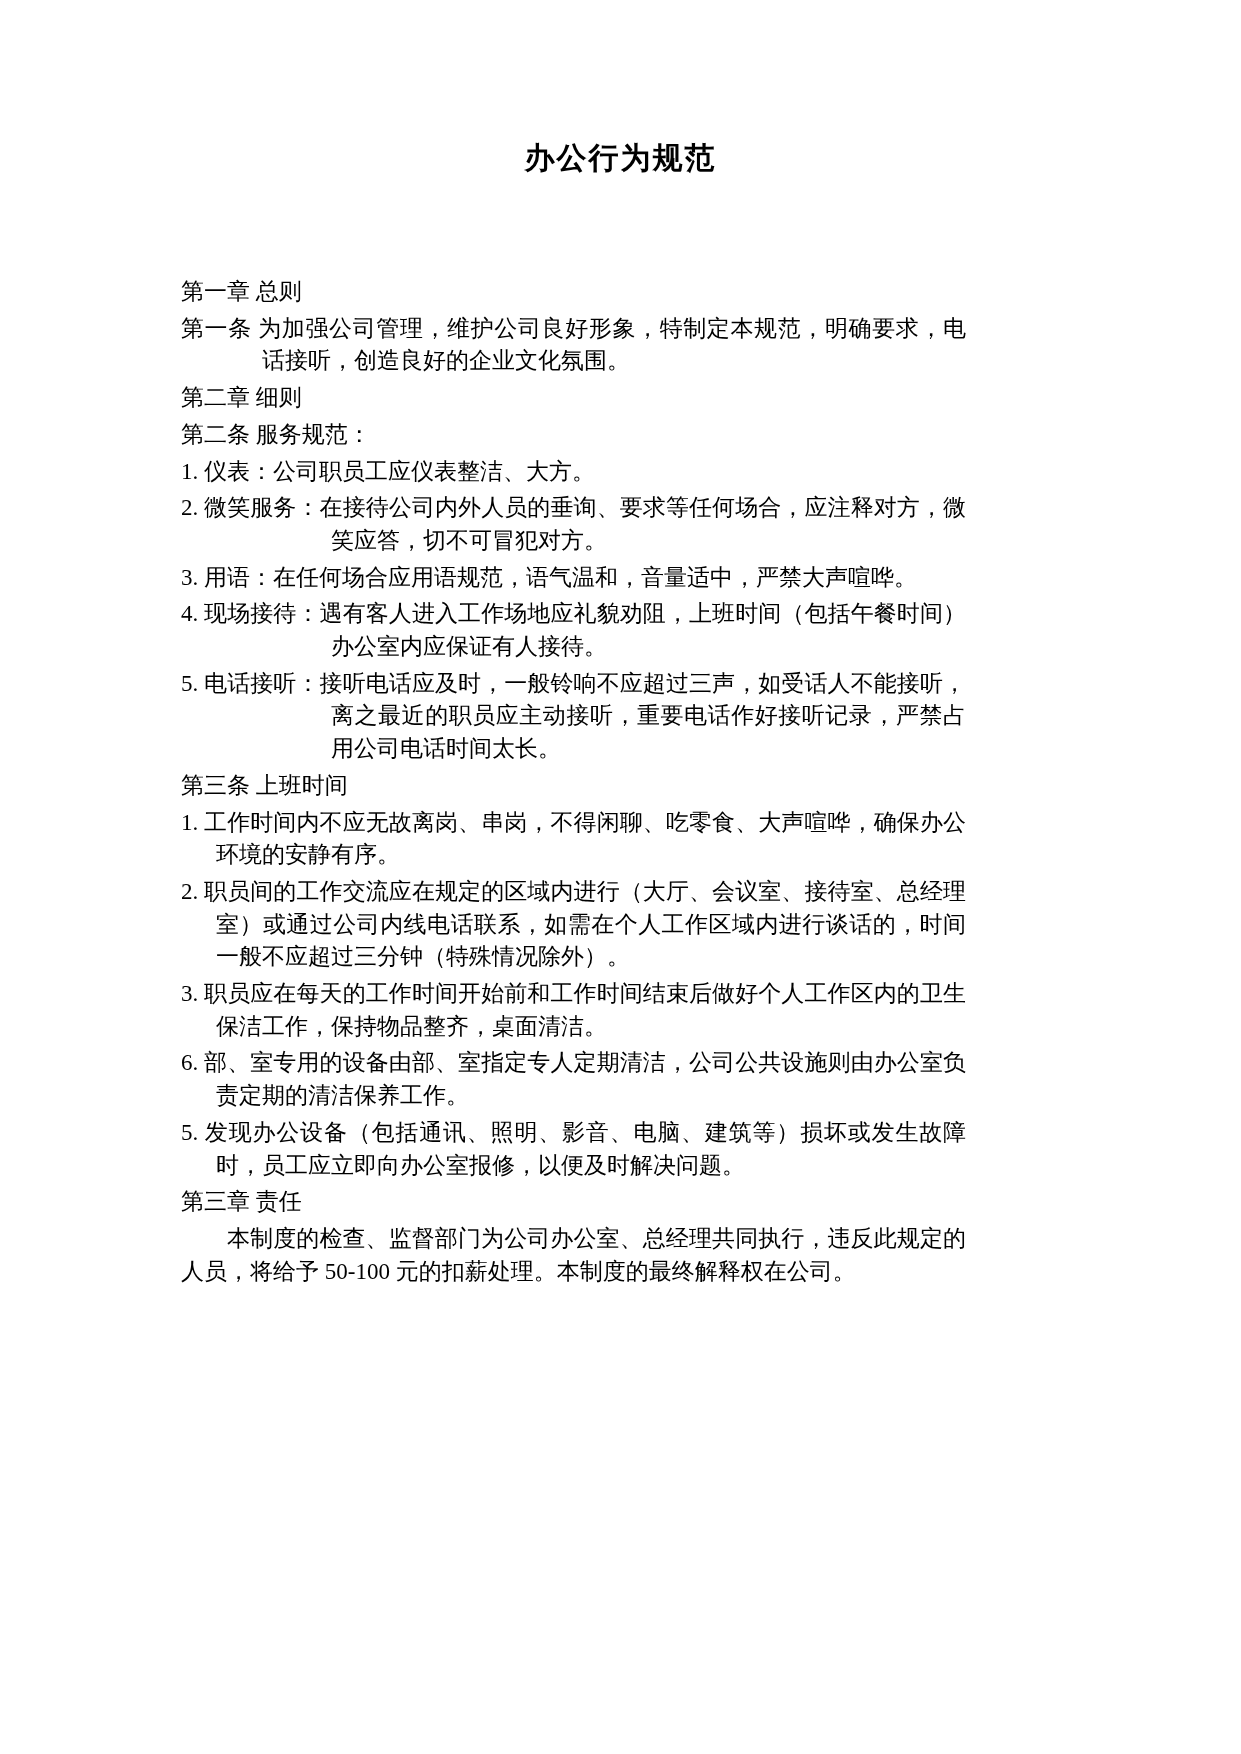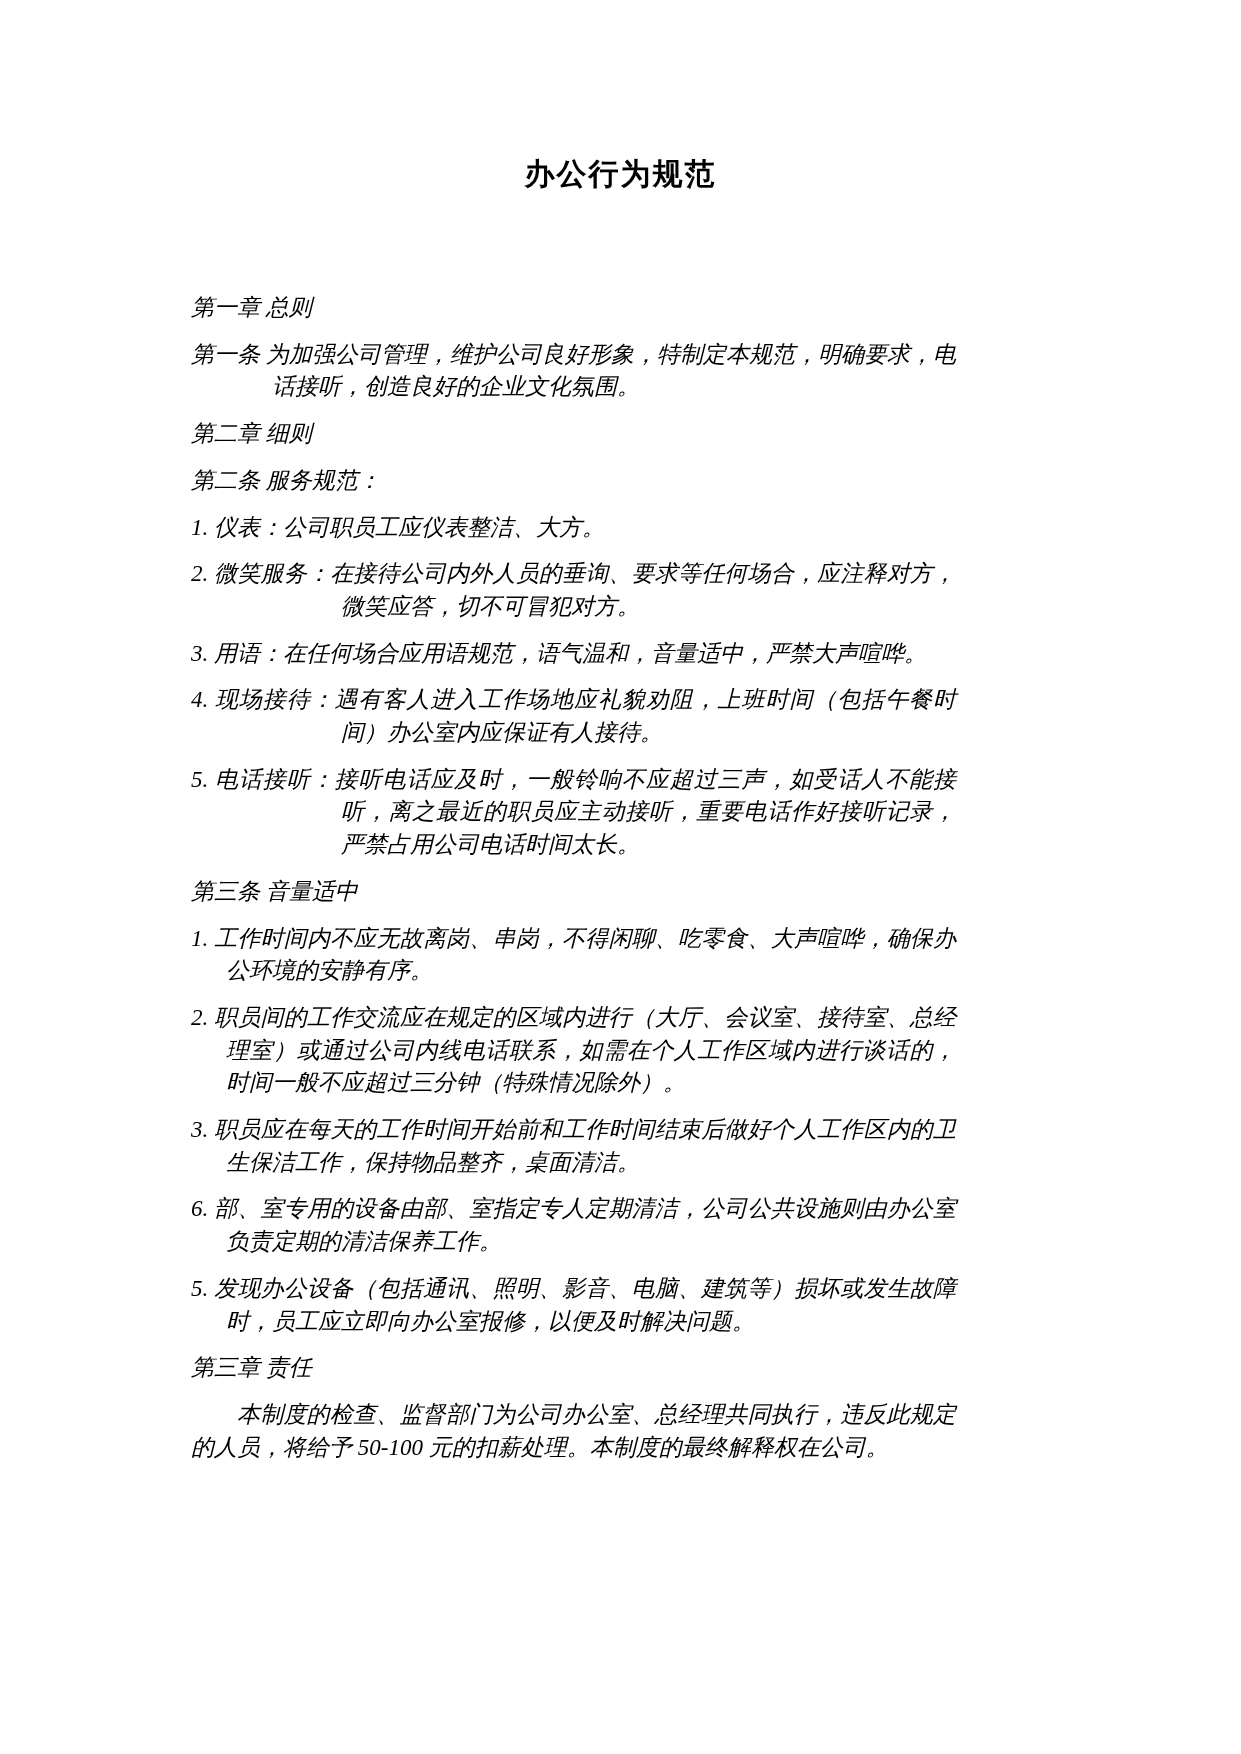--- a/index.html
+++ b/index.html
@@ -10,40 +10,39 @@
   .page {
     position: relative;
     width: 1241px;
     height: 1754px;
     background: #ffffff;
     color: #000000;
     font-family: "Liberation Serif", "DejaVu Serif", serif;
     overflow: hidden;
   }
   .doc-title {
-    margin: 16px;
+    margin: 0;
     padding-top: 140px;
     font-size: 30px;
     line-height: 36px;
     font-weight: bold;
     text-align: center;
     letter-spacing: 2px;
   }
   .doc-body {
     width: 793px;
     margin-left: 177px;
     margin-top: 100px;
     font-size: 23px;
     line-height: 32.7px;
     text-align: justify;
   }
   .doc-body p {
-    margin: 14px;
+    margin: 4px;
     padding: 0;
-    font-style: italic;
   }
   
   p.chapter { padding-left: 0; text-indent: 0; }
   
   p.article { padding-left: 81px; text-indent: -81px; }
   
   p.svc-item { padding-left: 150px; text-indent: -150px; }
   
   p.ord-item { padding-left: 35px; text-indent: -35px; }
   
@@ -57,21 +56,21 @@
   <div class="doc-body">
       <p class="chapter">第一章 总则</p>
       <p class="article">第一条 为加强公司管理，维护公司良好形象，特制定本规范，明确要求，电话接听，创造良好的企业文化氛围。</p>
       <p class="chapter">第二章 细则</p>
       <p class="chapter">第二条 服务规范：</p>
       <p class="svc-item">1. 仪表：公司职员工应仪表整洁、大方。</p>
       <p class="svc-item">2. 微笑服务：在接待公司内外人员的垂询、要求等任何场合，应注释对方，微笑应答，切不可冒犯对方。</p>
       <p class="svc-item">3. 用语：在任何场合应用语规范，语气温和，音量适中，严禁大声喧哗。</p>
       <p class="svc-item">4. 现场接待：遇有客人进入工作场地应礼貌劝阻，上班时间（包括午餐时间）办公室内应保证有人接待。</p>
       <p class="svc-item">5. 电话接听：接听电话应及时，一般铃响不应超过三声，如受话人不能接听，离之最近的职员应主动接听，重要电话作好接听记录，严禁占用公司电话时间太长。</p>
-      <p class="chapter">第三条 音量适中</p>
+      <p class="chapter">第三条 上班时间</p>
       <p class="ord-item">1. 工作时间内不应无故离岗、串岗，不得闲聊、吃零食、大声喧哗，确保办公环境的安静有序。</p>
       <p class="ord-item">2. 职员间的工作交流应在规定的区域内进行（大厅、会议室、接待室、总经理室）或通过公司内线电话联系，如需在个人工作区域内进行谈话的，时间一般不应超过三分钟（特殊情况除外）。</p>
       <p class="ord-item">3. 职员应在每天的工作时间开始前和工作时间结束后做好个人工作区内的卫生保洁工作，保持物品整齐，桌面清洁。</p>
       <p class="ord-item">6. 部、室专用的设备由部、室指定专人定期清洁，公司公共设施则由办公室负责定期的清洁保养工作。</p>
       <p class="ord-item">5. 发现办公设备（包括通讯、照明、影音、电脑、建筑等）损坏或发生故障时，员工应立即向办公室报修，以便及时解决问题。</p>
       <p class="chapter">第三章 责任</p>
       <p class="closing">本制度的检查、监督部门为公司办公室、总经理共同执行，违反此规定的人员，将给予 50-100 元的扣薪处理。本制度的最终解释权在公司。</p>
     </div>
 </div>
 

